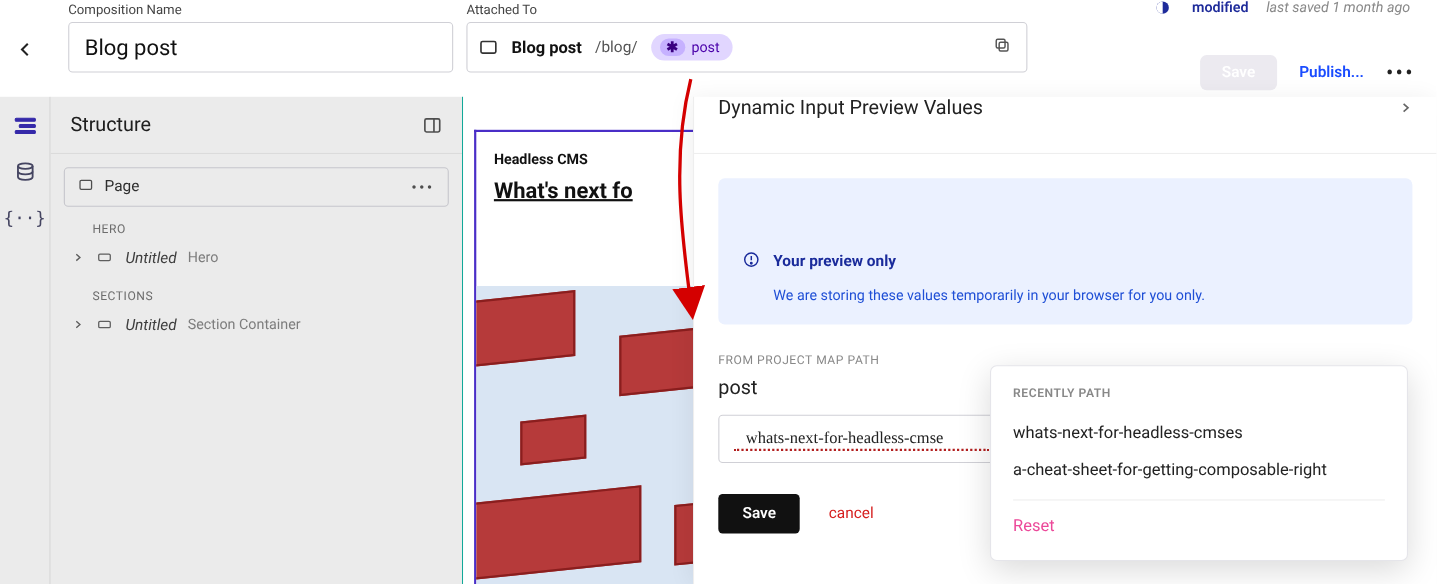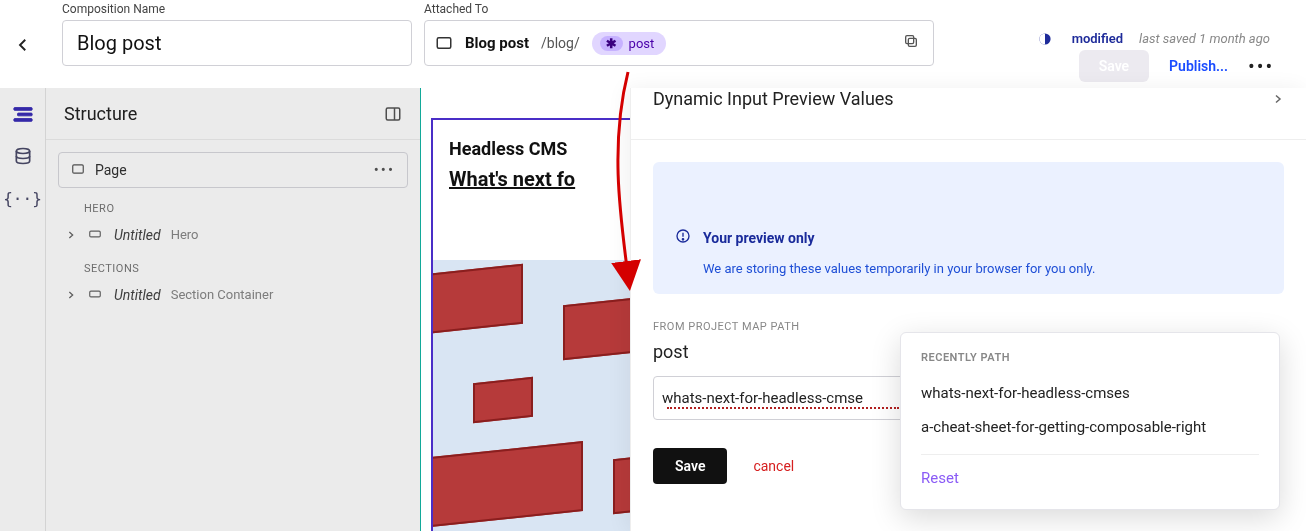--- a/index.html
+++ b/index.html
@@ -1,32 +1,32 @@
 <!DOCTYPE html>
 <html><head>
 <meta charset="utf-8">
 <style>
   * { box-sizing: border-box; margin:0; padding:0; font-family: -apple-system, BlinkMacSystemFont, "Segoe UI", Roboto, Helvetica, Arial, sans-serif; }
   body { width:1306px; height:531px; overflow:hidden; background:#fff; position:relative; }
-  .topbar { position:absolute; left:0; top:0; right:16px; height:104px; background:#fff; border-bottom:1px solid #e5e5e5; }
+  .topbar { position:absolute; left:0; top:0; right:4px; height:104px; background:#fff; border-bottom:1px solid #e5e5e5; }
   .back-btn { position:absolute; left:14px; top:36px; width:18px; height:18px; cursor:pointer; }
   .back-btn svg { width:18px; height:18px; }
   .label { font-size:12px; color:#444; position:absolute; }
   .comp-label { left:62px; top:2px; }
   .attached-label { left:424px; top:2px; }
   .comp-input { position:absolute; left:62px; top:20px; width:350px; height:46px; border:1px solid #d0d0d6; border-radius:4px; padding:10px 14px; font-size:20px; color:#111; background:#fff;}
   .attached-box { position:absolute; left:424px; top:20px; width:510px; height:46px; border:1px solid #d0d0d6; border-radius:4px; display:flex; align-items:center; padding:0 10px; gap:12px; font-size:14px; }
   .attached-box .icon { width:18px; height:18px; color:#333; }
   .attached-name { font-weight:700; color:#111; font-size:15px; }
   .attached-path { color:#555; font-size:14px; }
   .post-chip { display:inline-flex; align-items:center; gap:6px; background:#e1d6ff; color:#4a00aa; padding:4px 12px 4px 8px; border-radius:999px; font-size:13px; }
   .post-chip-star { font-weight:700; background:#c6b1ff; color:#3a0080; border-radius:999px; padding:0 6px; }
   .copy-btn { position:absolute; right:10px; top:50%; transform:translateY(-50%); width:20px; height:20px; cursor:pointer;}
   .copy-btn svg{width:16px;height:16px;}
-  .top-right { position:absolute; right:20px; top:0; height:46px; display:flex; align-items:flex-end; gap:16px; font-size:13px; }
+  .top-right { position:absolute; right:20px; top:0; height:46px; display:flex; align-items:flex-start; gap:16px; font-size:13px; }
   .modified-dot{ width:14px;height:14px; display:inline-block; vertical-align:middle; margin-right:4px;}
   .modified-txt{ color:#1e2b9a; font-weight:600;}
   .lastsaved{ color:#888; font-style:italic; }
   .top-actions { position:absolute; right:20px; top:46px; height:40px; display:flex; align-items:center; gap:20px; }
   .save-btn { background:#eceaf0; color:#fff; font-weight:600; padding:8px 20px; border-radius:6px; font-size:14px; cursor:pointer; border:none; }
   .publish-link { color:#1a4cff; font-weight:600; font-size:14px; cursor:pointer; }
   .more-top { width:22px; color:#222; cursor:pointer; }
   .more-dots { display:inline-block; font-size:20px; letter-spacing:2px; line-height:1; }
   
   .rail { position:absolute; left:0; top:88px; bottom:0; width:46px; border-right:1px solid #e5e5e5; background:#fff; padding-top:14px; display:flex; flex-direction:column; align-items:center; gap:18px; }
@@ -48,47 +48,47 @@
   .tree-row .subtype{ color:#888; font-size:13px; font-style:normal;}
   
   .preview { position:absolute; left:421px; top:88px; right:0; bottom:0; background:#fff; }
   .preview-toolbar { height:30px; display:flex; justify-content:flex-end; padding:0 600px 0 0;}
   .vt { display:flex; border:1px solid #d0d0d6; border-radius:6px; overflow:hidden; height:26px; margin-top:2px;}
   .vt button{ width:30px; border:none; background:#fff; display:flex;align-items:center;justify-content:center; cursor:pointer;}
   .vt button.active{ background:#4a2ec7; }
   .vt button.active svg{ stroke:#fff; fill:#fff;}
   .preview-frame { position:absolute; left:10px; top:30px; width:205px; bottom:0; border:2px solid #4a2ec7; border-bottom:none; overflow:hidden;}
   .pf-head { padding:18px 16px 10px; font-family:Georgia,serif;}
-  .pf-cat { font-size:18px; font-weight:700; color:#111; }
+  .pf-cat { font-size:13px; font-weight:700; color:#111; }
   .pf-title { font-size:20px; font-weight:700; margin-top:10px; color:#111; line-height:1.05; white-space:nowrap;text-decoration:underline;}
   .iso { position:absolute; left:0; right:0; top:140px; bottom:0; background:#d9e5f3;}
   .iso .box{ position:absolute; transform:skewY(-6deg); background:#b63a3a; border:2px solid #8a1e1e;}
   .iso .b1{ left:-30px; top:10px; width:120px; height:60px;}
   .iso .b2{ left:130px; top:40px; width:100px; height:55px;}
   .iso .b3{ left:40px; top:120px; width:60px; height:40px;}
   .iso .b4{ left:-20px; top:190px; width:170px; height:70px;}
   .iso .b5{ left:180px; top:195px; width:80px; height:55px;}
   
   .rpanel { position:absolute; left:630px; top:88px; right:0; bottom:0; background:#fff; border-left:1px solid #eee; z-index:40; box-shadow:-4px 0 20px rgba(0,0,0,0.06);}
   .rpanel-head { height:52px; display:flex; align-items:flex-start; justify-content:space-between; padding:0 22px; font-size:18px; color:#222; border-bottom:1px solid #eee;}
   .rpanel-body { padding:22px; position:relative; }
   .info-card { background:#ebf1ff; border-radius:6px; padding:18px 22px; }
   .info-card .line1{ display:flex; align-items:center; gap:12px; font-weight:700; color:#1a2b9b; font-size:14px;margin-top:48px;}
   .info-card .line2{ color:#1f4fd6; font-size:13px; margin-top:14px; margin-left:28px;}
   .fieldlabel { font-size:11px; letter-spacing:0.5px; color:#888; margin-top:26px;}
   .postname { font-size:18px; color:#222; margin-top:8px;}
-  .slug-input{ width:260px; height:44px; margin-top:14px; border:1px solid #d0d0d6; border-radius:4px; padding:0 8px; font-size:15px; color:#222;}
+  .slug-input{ width:260px; height:44px; margin-top:14px; border:1px solid #d0d0d6; border-radius:4px; padding:0 24px; font-size:15px; color:#222;font-family:Liberation Serif, serif;}
   .slug-input-wrap{ position:relative; display:inline-block;}
   .slug-und{ position:absolute; left:14px; right:14px; bottom:11px; border-bottom:2px dotted #b21f1f;}
   .more-boxed{ position:absolute; right:28px; top:212px; width:46px; height:46px; border:3px solid #ff0004; display:flex; align-items:center; justify-content:center; font-size:24px; letter-spacing:2px; cursor:pointer; z-index:60;}
   .popover { position:absolute; left:900px; top:420px; transform:translateY(-88px); width:380px; background:#fff; border-radius:6px; border:1px solid #e5e5ea; box-shadow:0 8px 30px rgba(0,0,0,0.15); z-index:55; padding:18px 20px;}
   .popover .plabel{ font-size:11px; letter-spacing:0.5px; color:#888; font-weight:600; margin-bottom:12px;}
   .popover .pitem{ font-size:15px; color:#222; padding:8px 0; cursor:pointer;}
   .popover .divider{ border-top:1px solid #eee; margin:10px 0;}
-  .popover .reset{ color:#8b5cf6; font-size:15px; cursor:pointer; padding:4px 0;}
+  .popover .reset{ color:#ec4899; font-size:15px; cursor:pointer; padding:4px 0;}
   .action-row{ margin-top:28px; display:flex; align-items:center; gap:26px;}
   .save2{ background:#111; color:#fff; font-weight:600; padding:10px 22px; border-radius:4px; border:none; font-size:14px; cursor:pointer;}
   .cancel{ color:#d62020; font-size:14px; cursor:pointer;}
   
   .arrow { position:absolute; z-index:80; pointer-events:none;}
 </style>
 </head>
 <body>
 
 <div class="topbar">

